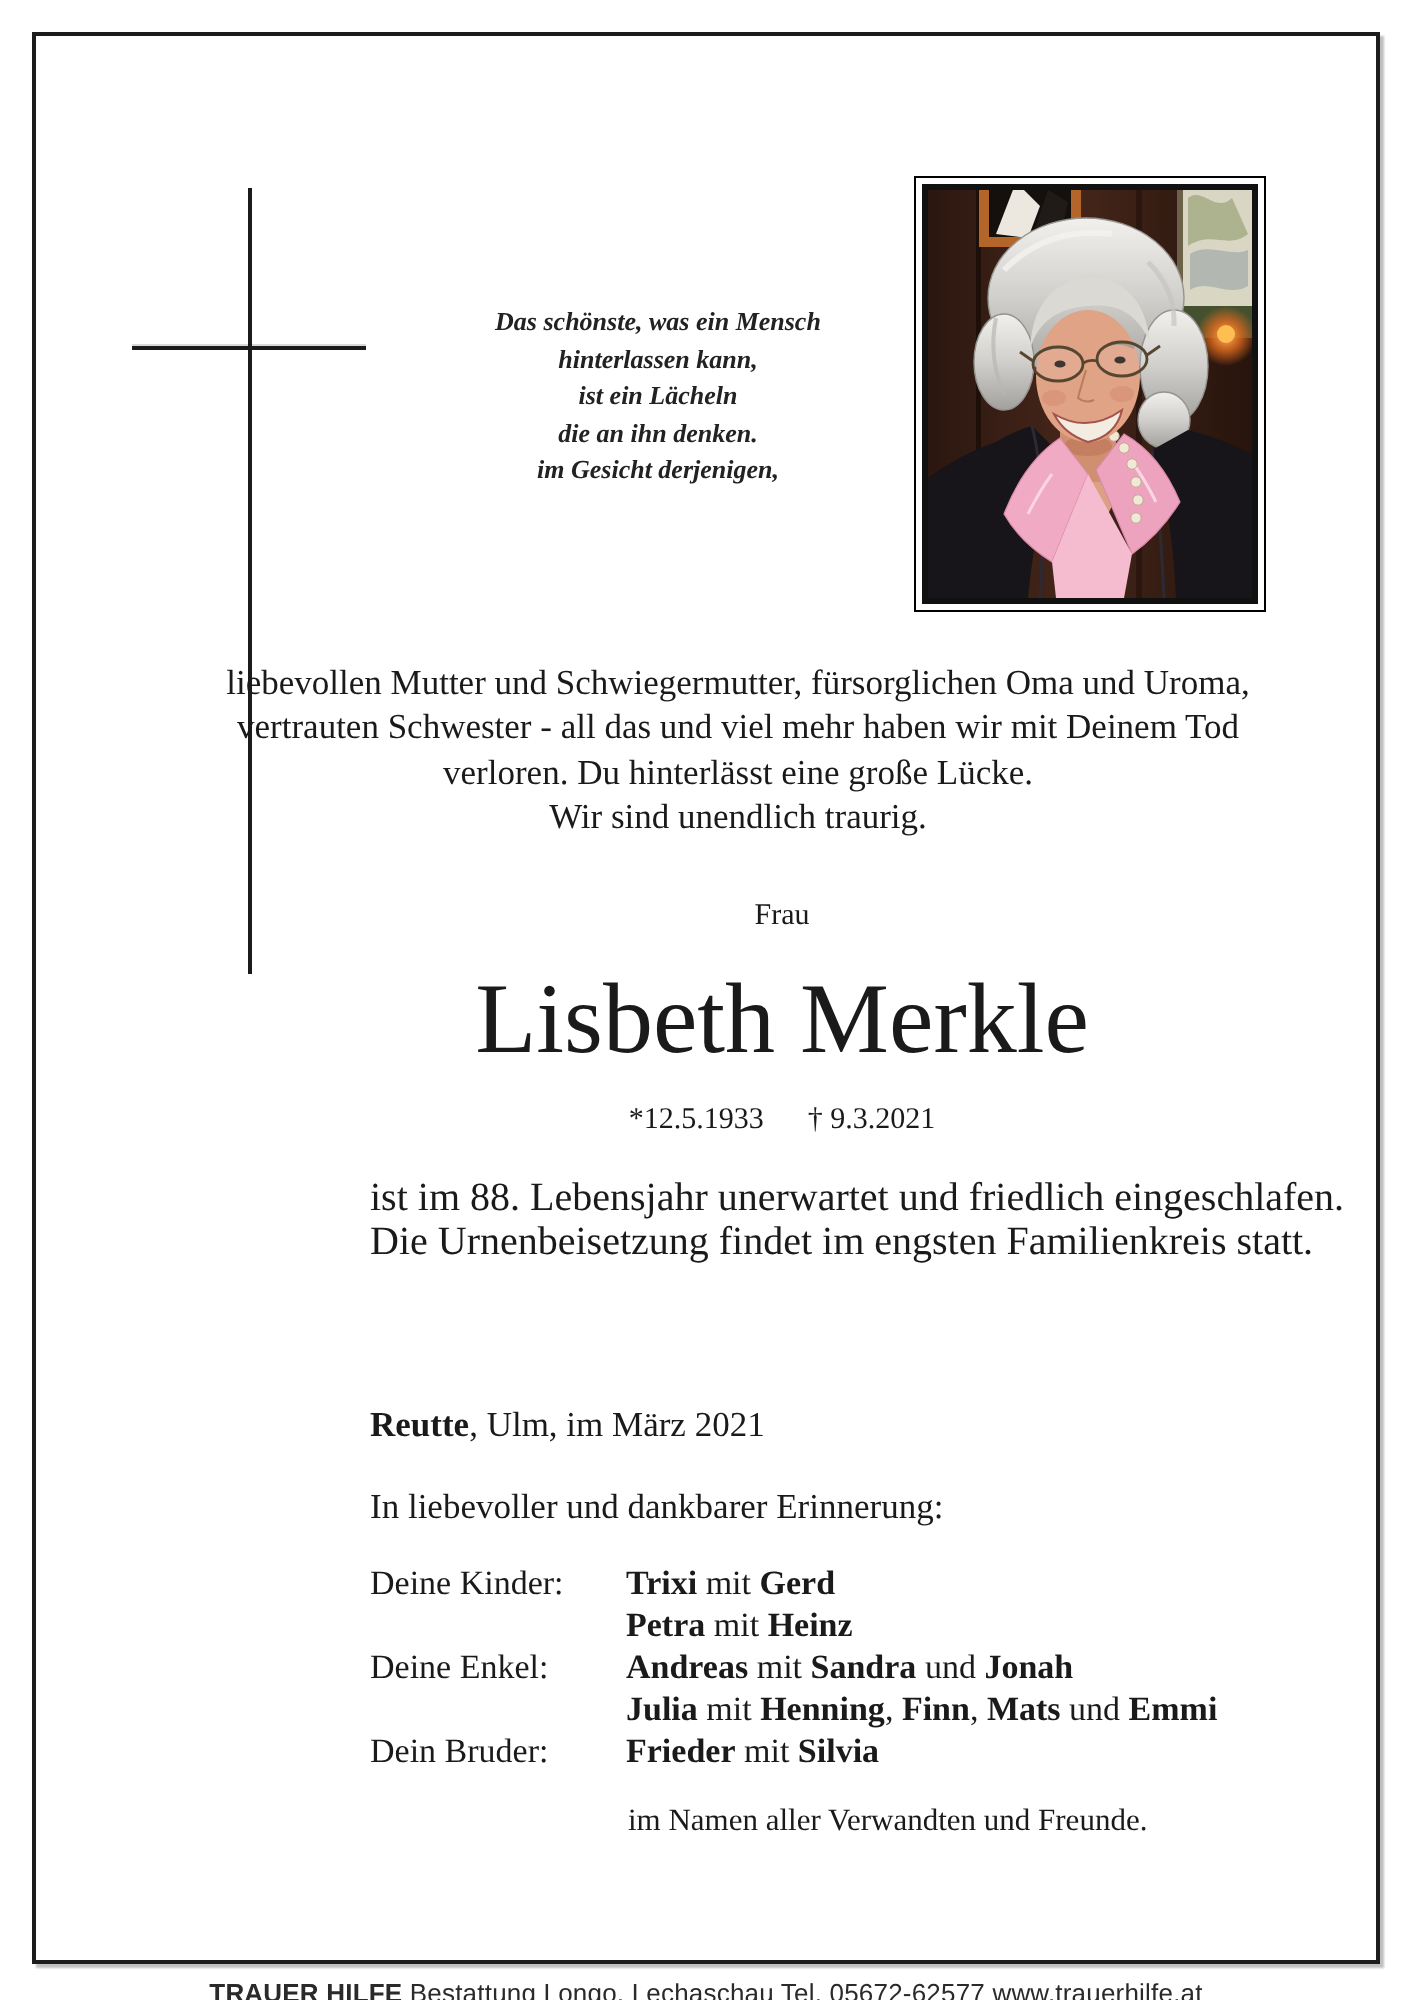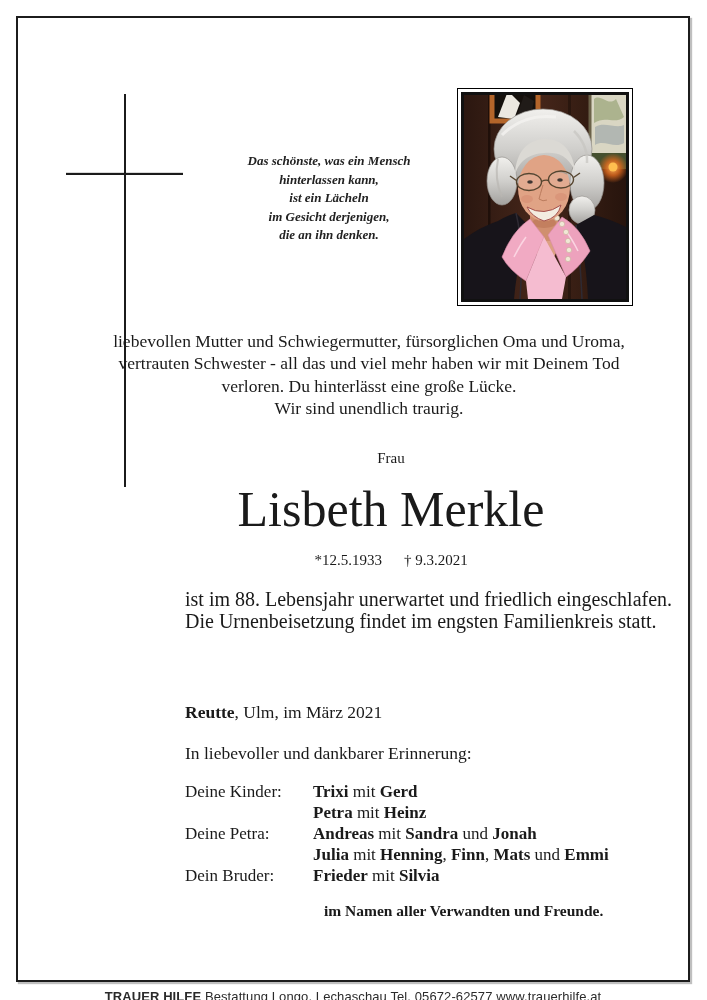--- a/index.html
+++ b/index.html
@@ -36,41 +36,41 @@
   .dates .birth{margin-right:22px;}
   
   .info{position:absolute;left:185px;top:588px;font-size:20px;line-height:22.3px;}
   .place{position:absolute;left:185px;top:702px;font-size:17.5px;}
   .remember{position:absolute;left:185px;top:743px;font-size:17.5px;}
   
   .family{position:absolute;left:185px;top:781px;font-size:17px;line-height:21px;}
   .fam-row{display:flex;}
   .fam-label{width:128px;flex:0 0 128px;}
   .b{font-weight:bold;}
-  .closing{position:absolute;left:324px;top:902px;font-size:15.5px;font-weight:bold;}
+  .closing{position:absolute;left:314px;top:902px;font-size:15.5px;}
   
   .footer{
     position:absolute;left:16px;top:961px;width:674px;text-align:center;
     font-family:"Liberation Sans", sans-serif;font-size:13px;color:#2a2a2a;letter-spacing:0.1px;margin-top:28px;
   }
 </style>
 </head>
 <body>
 
 <div class="card-border"></div>
 
 <div class="cross-v"></div>
 <div class="cross-h"></div>
 
 <div class="quote">
     <div>Das schönste, was ein Mensch</div>
     <div>hinterlassen kann,</div>
     <div>ist ein Lächeln</div>
+    <div>die an ihn denken.</div>
     <div>im Gesicht derjenigen,</div>
-    <div>die an ihn denken.</div>
   </div>
 
 <div class="photo-frame">
   <div class="photo-inner">
     <svg viewBox="0 0 162 204" preserveAspectRatio="none" aria-hidden="true">
       <defs>
         <linearGradient id="wood" x1="0" y1="0" x2="1" y2="0">
           <stop offset="0" stop-color="#2b1710"></stop>
           <stop offset="0.45" stop-color="#46261a"></stop>
           <stop offset="0.75" stop-color="#341c12"></stop>
@@ -196,21 +196,21 @@
 <div class="family">
     <div class="fam-row">
       <div class="fam-label">Deine Kinder:</div>
       <div class="fam-value"><span class="b">Trixi</span><span> mit </span><span class="b">Gerd</span></div>
     </div>
     <div class="fam-row">
       <div class="fam-label"></div>
       <div class="fam-value"><span class="b">Petra</span><span> mit </span><span class="b">Heinz</span></div>
     </div>
     <div class="fam-row">
-      <div class="fam-label">Deine Petra:</div>
+      <div class="fam-label">Deine Enkel:</div>
       <div class="fam-value"><span class="b">Andreas</span><span> mit </span><span class="b">Sandra</span><span> und </span><span class="b">Jonah</span></div>
     </div>
     <div class="fam-row">
       <div class="fam-label"></div>
       <div class="fam-value"><span class="b">Julia</span><span> mit </span><span class="b">Henning</span><span>, </span><span class="b">Finn</span><span>, </span><span class="b">Mats</span><span> und </span><span class="b">Emmi</span></div>
     </div>
     <div class="fam-row">
       <div class="fam-label">Dein Bruder:</div>
       <div class="fam-value"><span class="b">Frieder</span><span> mit </span><span class="b">Silvia</span></div>
     </div>

